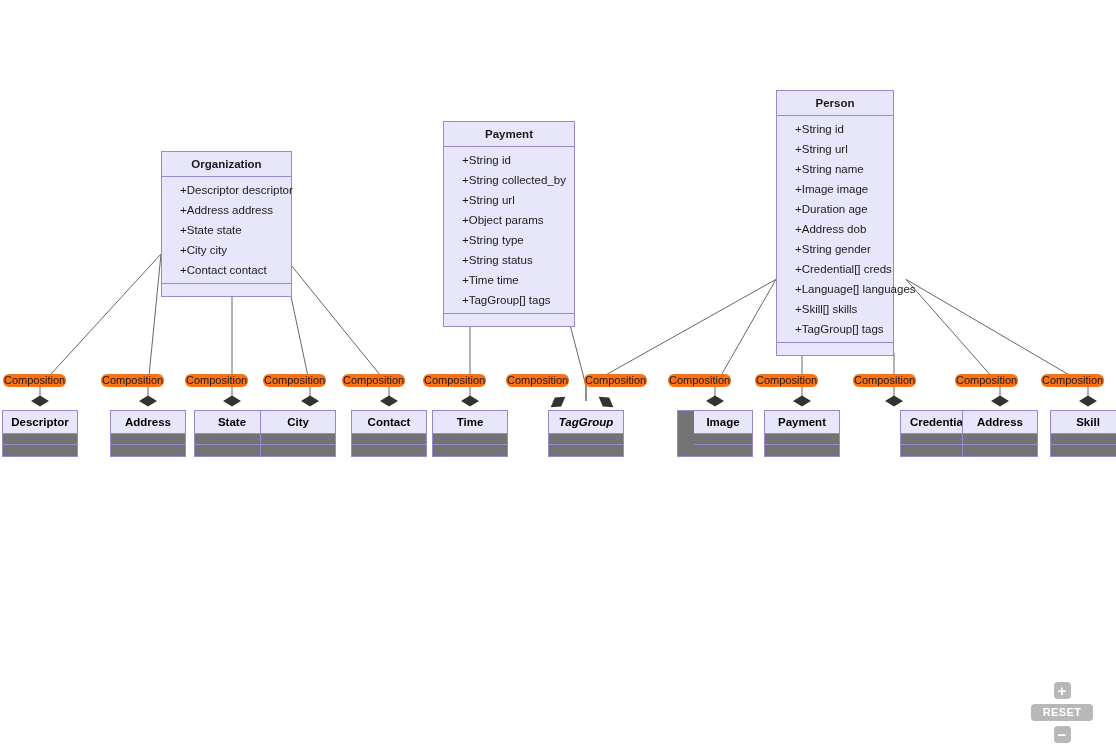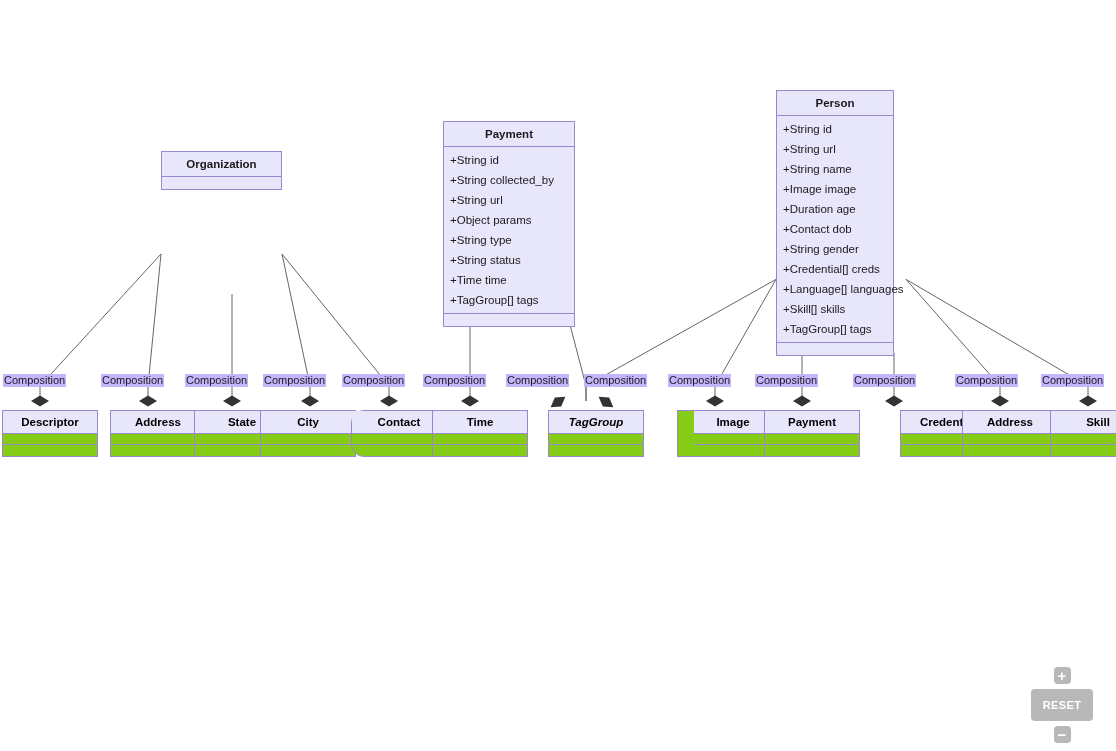--- a/index.html
+++ b/index.html
@@ -48,59 +48,60 @@
     background: #E8E6FB;
     line-height: 14px;
     white-space: nowrap;
   }
   .uml-attrs {
     box-sizing: border-box;
     padding: 3px 0 3px 0;
     border-bottom: 1px solid #9A87CE;
   }
   .uml-attr {
-    padding: 0 6px;
+    padding: 0 18px;
     line-height: 20px;
     white-space: nowrap;
     font-size: 11.5px;
   }
   .uml-methods {
     box-sizing: border-box;
     height: 12px;
   }
 
   
   .uml-leaf {
     position: absolute;
     box-sizing: border-box;
-    background: #84cc16;
+    background: #737373;
     border: 1px solid #9A87CE;
-    width: 96px;
+    width: 76px;
   }
   .uml-leaf .uml-title {
     padding: 4px 3px;
     line-height: 14px;
     font-size: 11.5px;
   }
   .leaf-row {
     box-sizing: border-box;
     height: 11px;
     border-bottom: 1px solid #9A87CE;
   }
   .leaf-row:last-child { border-bottom: none; }
 
   
   .edge-label {
     position: absolute;
     font-size: 11px;
     color: #1a1a1a;
-    background: #c4b5fd;
+    background: #f97316;
     line-height: 13px;
     white-space: nowrap;
     padding: 0 1px;
+    border-radius: 6px;
   }
 
   
   #zoom-controls {
     position: absolute;
     right: 14px;
     bottom: 8px;
     width: 80px;
     display: flex;
     flex-direction: column;
@@ -121,21 +122,21 @@
     justify-content: center;
   }
   .zoom-square {
     width: 17px;
     height: 17px;
     font-size: 15px;
     line-height: 15px;
   }
   .zoom-reset {
     width: 62px;
-    height: 32px;
+    height: 17px;
     font-size: 11px;
     letter-spacing: 0.4px;
     line-height: 17px;
   }
 </style>
 </head>
 <body>
 
 <div id="canvas">
 
@@ -175,22 +176,29 @@
       <path d="M 0 -9 L 5.5 0 L 0 9 L -5.5 0 Z" fill="#333333" transform="translate(715,401) rotate(90)"></path>
       <path d="M 0 -9 L 5.5 0 L 0 9 L -5.5 0 Z" fill="#333333" transform="translate(802,401) rotate(90)"></path>
       <path d="M 0 -9 L 5.5 0 L 0 9 L -5.5 0 Z" fill="#333333" transform="translate(894,401) rotate(90)"></path>
       <path d="M 0 -9 L 5.5 0 L 0 9 L -5.5 0 Z" fill="#333333" transform="translate(1000,401) rotate(90)"></path>
       <path d="M 0 -9 L 5.5 0 L 0 9 L -5.5 0 Z" fill="#333333" transform="translate(1088,401) rotate(90)"></path>
       <path d="M 0 -9 L 5.5 0 L 0 9 L -5.5 0 Z" fill="#333333" transform="translate(558,402) rotate(55)"></path>
       <path d="M 0 -9 L 5.5 0 L 0 9 L -5.5 0 Z" fill="#333333" transform="translate(606,402) rotate(125)"></path>
     </svg>
 
   <div id="nodes">
-      <div class="uml-class" style="left: 161px; top: 151px; width: 121px;">
+      <div class="uml-class" style="left: 161px; top: 151px; width: 131px;">
         <div class="uml-title">Organization</div>
+        <div class="uml-attrs">
+          <div class="uml-attr">+Descriptor descriptor</div>
+          <div class="uml-attr">+Address address</div>
+          <div class="uml-attr">+State state</div>
+          <div class="uml-attr">+City city</div>
+          <div class="uml-attr">+Contact contact</div>
+        </div>
         <div class="uml-methods"></div>
       </div>
       <div class="uml-class" style="left: 443px; top: 121px; width: 132px;">
         <div class="uml-title">Payment</div>
         <div class="uml-attrs">
           <div class="uml-attr">+String id</div>
           <div class="uml-attr">+String collected_by</div>
           <div class="uml-attr">+String url</div>
           <div class="uml-attr">+Object params</div>
           <div class="uml-attr">+String type</div>
@@ -201,21 +209,21 @@
         <div class="uml-methods"></div>
       </div>
       <div class="uml-class" style="left: 776px; top: 90px; width: 118px;">
         <div class="uml-title">Person</div>
         <div class="uml-attrs">
           <div class="uml-attr">+String id</div>
           <div class="uml-attr">+String url</div>
           <div class="uml-attr">+String name</div>
           <div class="uml-attr">+Image image</div>
           <div class="uml-attr">+Duration age</div>
-          <div class="uml-attr">+Contact dob</div>
+          <div class="uml-attr">+Address dob</div>
           <div class="uml-attr">+String gender</div>
           <div class="uml-attr">+Credential[] creds</div>
           <div class="uml-attr">+Language[] languages</div>
           <div class="uml-attr">+Skill[] skills</div>
           <div class="uml-attr">+TagGroup[] tags</div>
         </div>
         <div class="uml-methods"></div>
       </div>
       <div class="uml-leaf" style="left: 2px; top: 410px;">
         <div class="uml-title">Descriptor</div>
@@ -230,21 +238,21 @@
       <div class="uml-leaf" style="left: 194px; top: 410px;">
         <div class="uml-title">State</div>
         <div class="leaf-row"></div>
         <div class="leaf-row"></div>
       </div>
       <div class="uml-leaf" style="left: 260px; top: 410px;">
         <div class="uml-title">City</div>
         <div class="leaf-row"></div>
         <div class="leaf-row"></div>
       </div>
-      <div class="uml-leaf" style="left: 351px; top: 410px; border-radius: 13px;">
+      <div class="uml-leaf" style="left: 351px; top: 410px;">
         <div class="uml-title">Contact</div>
         <div class="leaf-row"></div>
         <div class="leaf-row"></div>
       </div>
       <div class="uml-leaf" style="left: 432px; top: 410px;">
         <div class="uml-title">Time</div>
         <div class="leaf-row"></div>
         <div class="leaf-row"></div>
       </div>
       <div class="uml-leaf" style="left: 548px; top: 410px; font-style: italic;">

